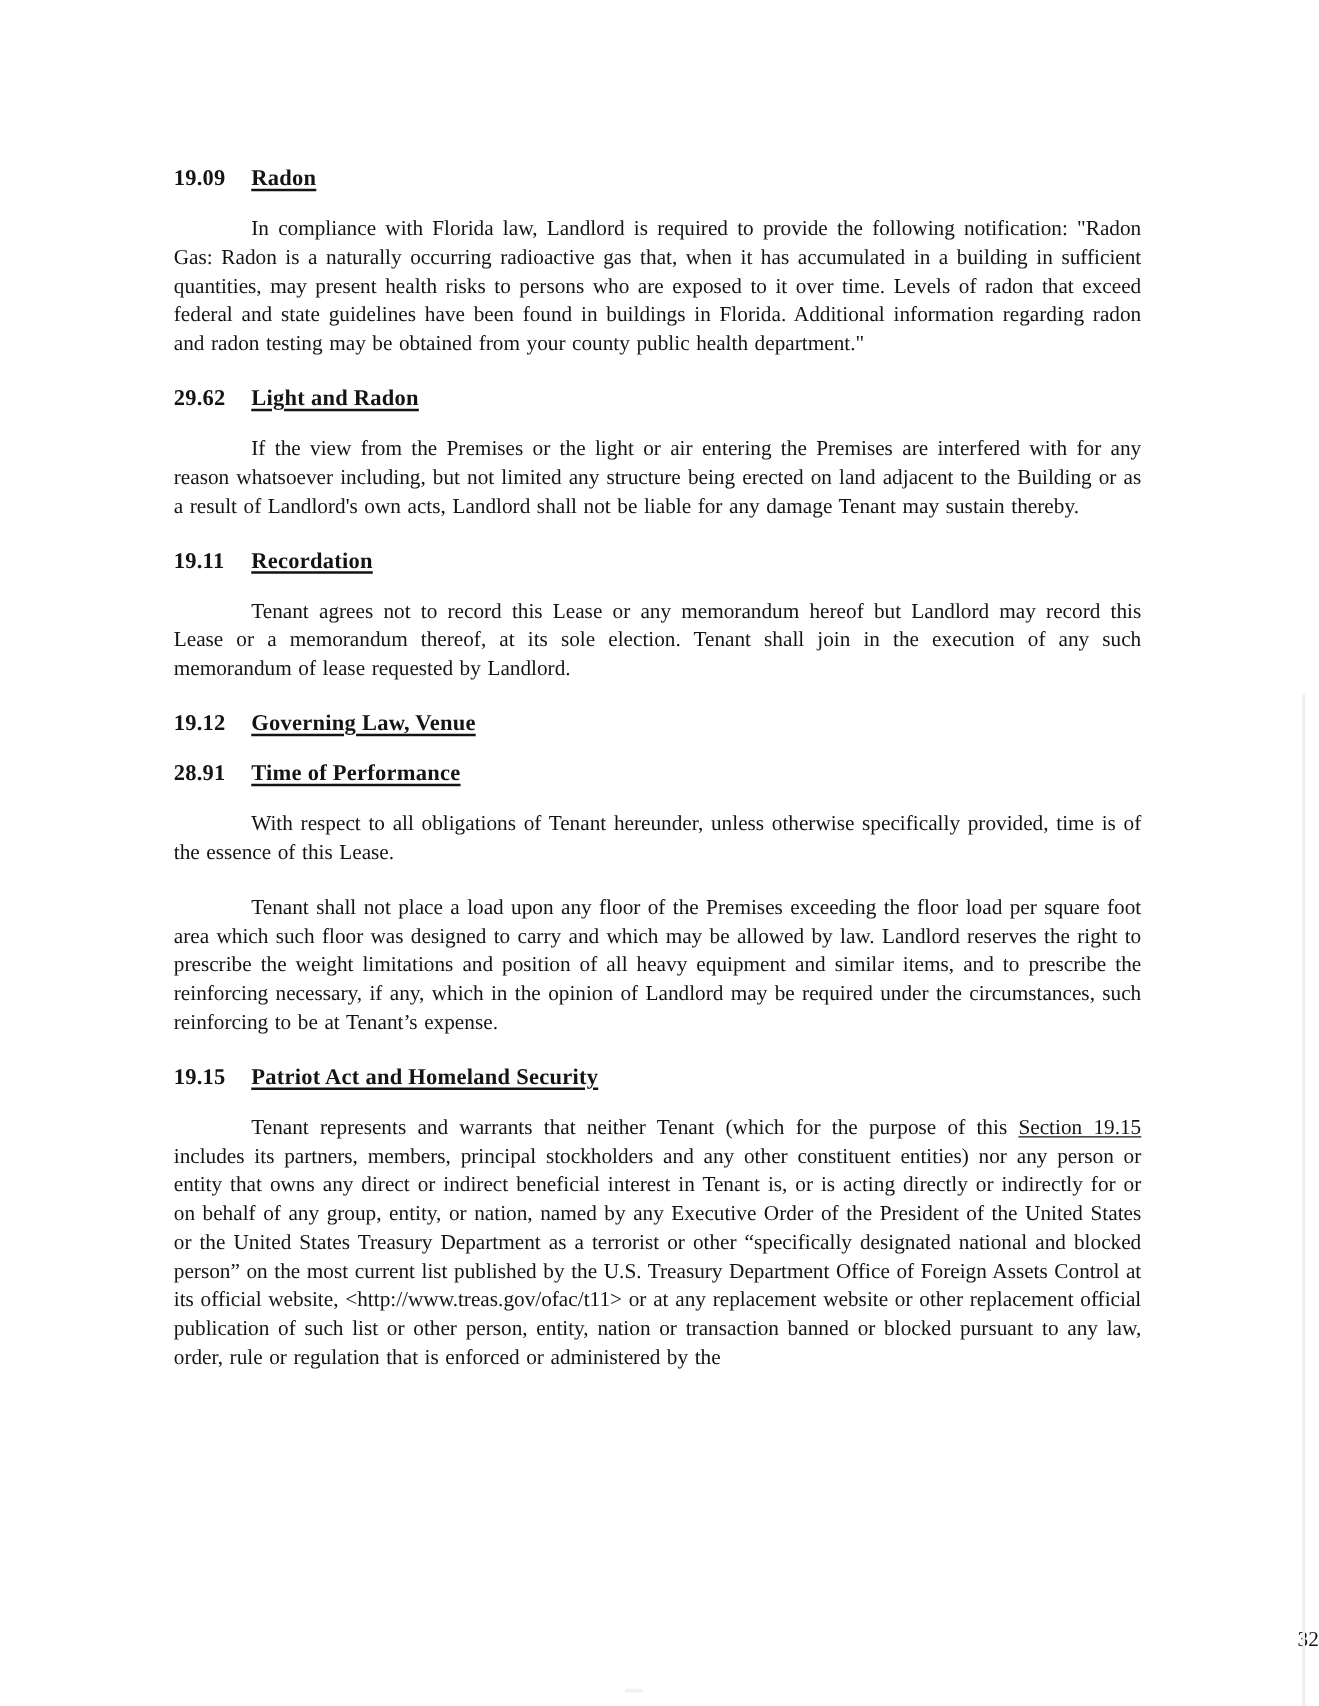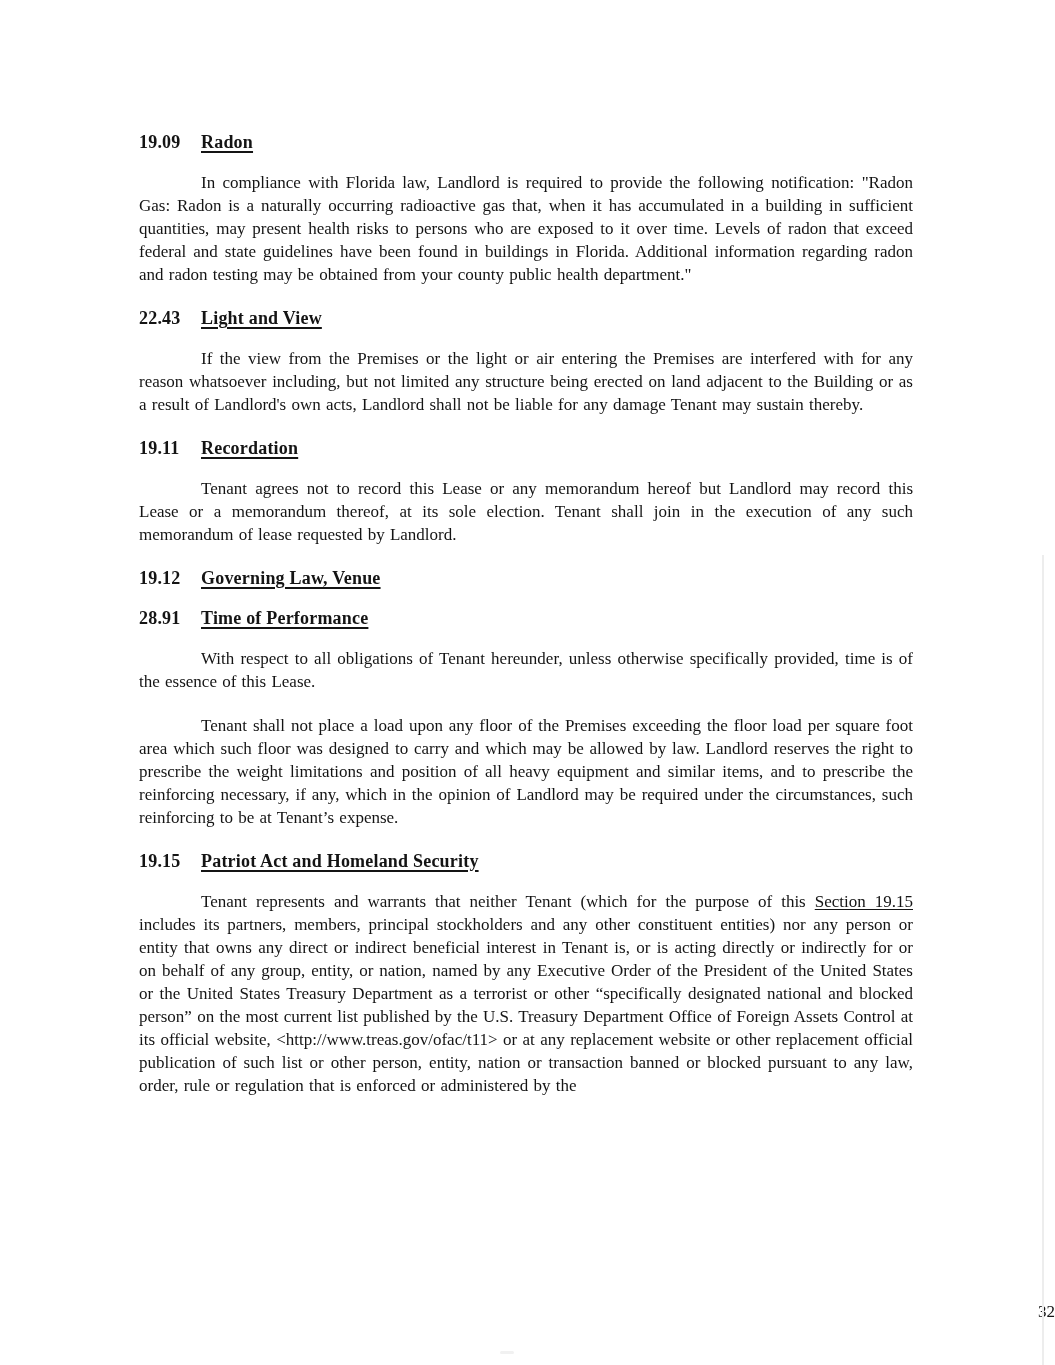--- a/index.html
+++ b/index.html
@@ -89,22 +89,22 @@
   <section class="doc-section">
     <h2 class="section-heading">
       <span class="section-number">19.09</span>
       <span class="section-title">Radon</span>
     </h2>
   <p class="doc-paragraph"><span>In compliance with Florida law, Landlord is required to provide the following notification: "Radon Gas: Radon is a naturally occurring radioactive gas that, when it has accumulated in a building in sufficient quantities, may present health risks to persons who are exposed to it over time. Levels of radon that exceed federal and state guidelines have been found in buildings in Florida. Additional information regarding radon and radon testing may be obtained from your county public health department."</span></p>
       </section>
 
   <section class="doc-section">
     <h2 class="section-heading">
-      <span class="section-number">22.43</span>
-      <span class="section-title">Light and View</span>
+      <span class="section-number">29.62</span>
+      <span class="section-title">Light and Radon</span>
     </h2>
   <p class="doc-paragraph"><span>If the view from the Premises or the light or air entering the Premises are interfered with for any reason whatsoever including, but not limited any structure being erected on land adjacent to the Building or as a result of Landlord's own acts, Landlord shall not be liable for any damage Tenant may sustain thereby.</span></p>
       </section>
 
   <section class="doc-section">
     <h2 class="section-heading">
       <span class="section-number">19.11</span>
       <span class="section-title">Recordation</span>
     </h2>
   <p class="doc-paragraph"><span>Tenant agrees not to record this Lease or any memorandum hereof but Landlord may record this Lease or a memorandum thereof, at its sole election. Tenant shall join in the execution of any such memorandum of lease requested by Landlord.</span></p>

